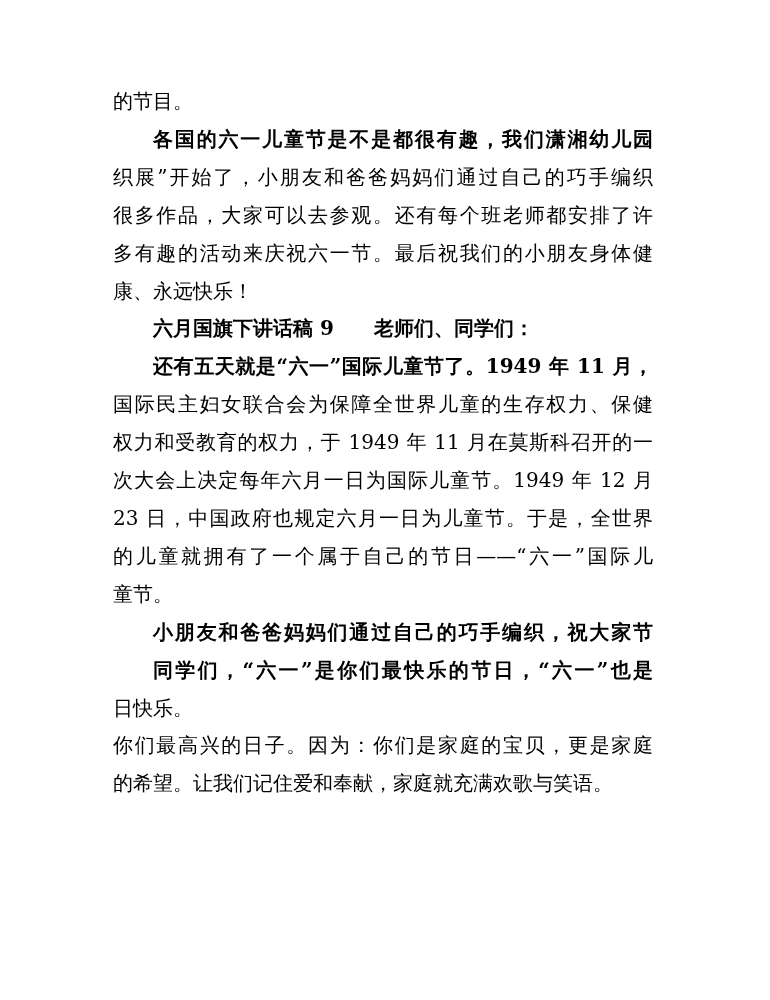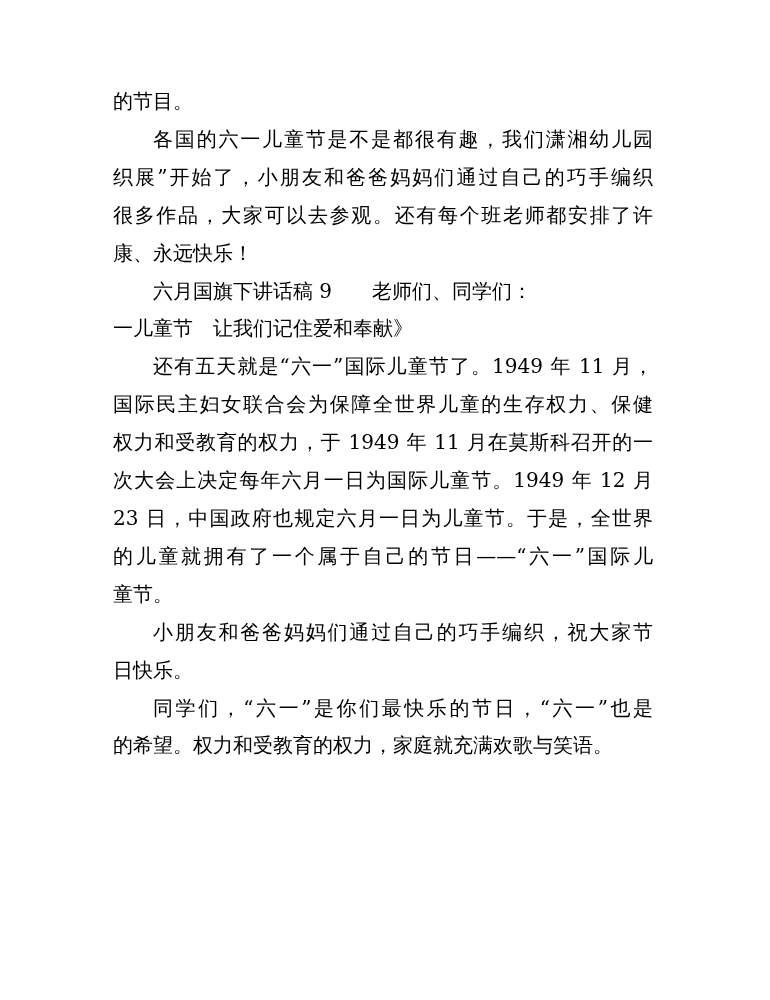--- a/index.html
+++ b/index.html
@@ -35,39 +35,41 @@
     white-space: pre-wrap;
     color: #000000;
   }
   
   .line.fill {
     text-align-last: justify;
   }
   
   .line.indent {
     text-indent: 40px;
+    font-weight: bold;
   }
 </style>
 </head>
 <body>
 
 <div class="page">
   <div class="text-block">
       <div class="line">的节目。</div>
       <div class="line indent fill">各国的六一儿童节是不是都很有趣，我们潇湘幼儿园</div>
       <div class="line fill">织展”开始了，小朋友和爸爸妈妈们通过自己的巧手编织</div>
       <div class="line fill">很多作品，大家可以去参观。还有每个班老师都安排了许</div>
+      <div class="line fill">多有趣的活动来庆祝六一节。最后祝我们的小朋友身体健</div>
       <div class="line">康、永远快乐！</div>
       <div class="line indent">六月国旗下讲话稿 9　　老师们、同学们：</div>
-      <div class="line">一儿童节　让我们记住爱和奉献》</div>
       <div class="line indent fill">还有五天就是“六一”国际儿童节了。1949 年 11 月，</div>
       <div class="line fill">国际民主妇女联合会为保障全世界儿童的生存权力、保健</div>
       <div class="line fill">权力和受教育的权力，于 1949 年 11 月在莫斯科召开的一</div>
       <div class="line fill">次大会上决定每年六月一日为国际儿童节。1949 年 12 月</div>
       <div class="line fill">23 日，中国政府也规定六月一日为儿童节。于是，全世界</div>
       <div class="line fill">的儿童就拥有了一个属于自己的节日——“六一”国际儿</div>
       <div class="line">童节。</div>
       <div class="line indent fill">小朋友和爸爸妈妈们通过自己的巧手编织，祝大家节</div>
+      <div class="line indent fill">同学们，“六一”是你们最快乐的节日，“六一”也是</div>
       <div class="line">日快乐。</div>
-      <div class="line indent fill">同学们，“六一”是你们最快乐的节日，“六一”也是</div>
-      <div class="line">的希望。权力和受教育的权力，家庭就充满欢歌与笑语。</div>
+      <div class="line fill">你们最高兴的日子。因为：你们是家庭的宝贝，更是家庭</div>
+      <div class="line">的希望。让我们记住爱和奉献，家庭就充满欢歌与笑语。</div>
     </div>
 </div>
 
 </body></html>

